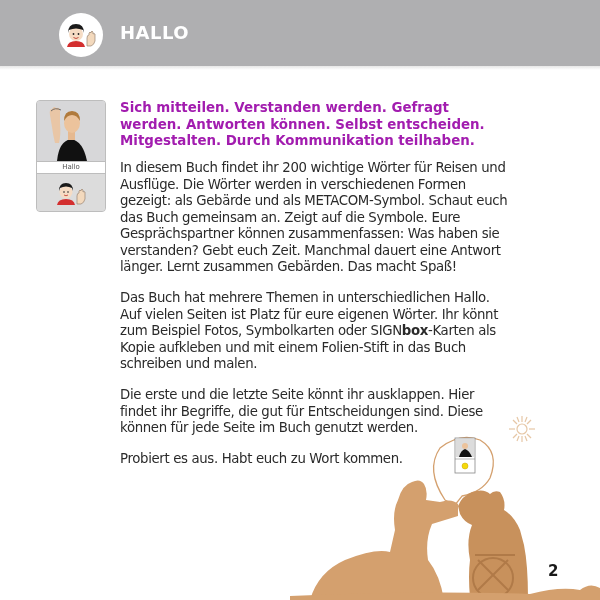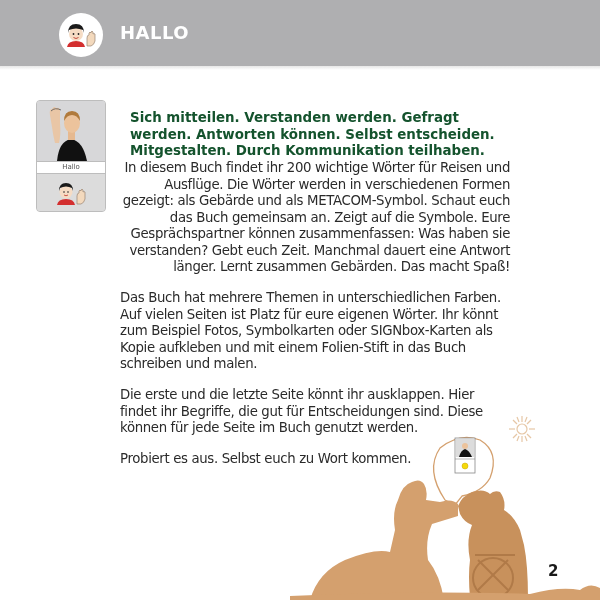--- a/index.html
+++ b/index.html
@@ -34,30 +34,30 @@
     }
     .card-top { position: absolute; left: 0; top: 0; width: 68px; height: 60px; background: #d9d9d9; }
     .card-label {
       position: absolute; left: 0; top: 60px; width: 68px; height: 11px;
       background: #ffffff; border-top: 1px solid #bdbdbd; border-bottom: 1px solid #bdbdbd;
       font-size: 7px; line-height: 11px; text-align: center; color: #555;
     }
     .card-bottom { position: absolute; left: 0; top: 73px; width: 68px; height: 38px; background: #dcdcdc; }
     .lead {
       position: absolute; left: 120px; top: 100px; width: 380px;
-      font-size: 13.4px; font-weight: bold; line-height: 16.5px; color: #14532d;
-      margin: 10px;
+      font-size: 13.4px; font-weight: bold; line-height: 16.5px; color: #a21caf;
+      margin: 0;
     }
     .para {
       position: absolute; left: 120px; width: 390px;
       font-size: 13.3px; line-height: 16.5px; color: #2a2a2a; margin: 0;
       font-family: "DejaVu Sans", sans-serif; letter-spacing: -0.35px;
     }
-    .para b { font-weight: normal; }
-    .p1 { top: 160px; text-align: right; }
+    .para b { font-weight: bold; }
+    .p1 { top: 160px; }
     .p2 { top: 290px; }
     .p3 { top: 387px; }
     .p4 { top: 451px; }
     .illustration { position: absolute; left: 290px; top: 400px; width: 310px; height: 200px; }
     .page-number {
       position: absolute; left: 548px; top: 562px;
       font-size: 15px; font-weight: bold; color: #1a1a1a;
     }
   </style>
 </head>
@@ -102,25 +102,25 @@
       <path d="M20 31 Q21 25 29 25 Q37 25 38 31 Z" fill="#d32f2f"></path>
       <path d="M40 30 L40 22 Q40 19 42 19 L42 17 Q43 15 44 17 L44 16 Q45 14 46 16 L46 18 Q47 17 48 18 L48 25 Q47 29 44 30 Z" fill="#f3d9bd" stroke="#9a8574" stroke-width="0.7"></path>
     </svg>
   </div>
 </div>
 
 <p class="lead">Sich mitteilen. Verstanden werden. Gefragt werden. Antworten können. Selbst entscheiden. Mitgestalten. Durch Kommunikation teilhaben.</p>
 
 <p class="para p1">In diesem Buch findet ihr 200 wichtige Wörter für Reisen und Ausflüge. Die Wörter werden in verschiedenen Formen gezeigt: als Gebärde und als METACOM-Symbol. Schaut euch das Buch gemeinsam an. Zeigt auf die Symbole. Eure Gesprächspartner können zusammenfassen: Was haben sie verstanden? Gebt euch Zeit. Manchmal dauert eine Antwort länger. Lernt zusammen Gebärden. Das macht Spaß!</p>
 
-<p class="para p2"><span>Das Buch hat mehrere Themen in unterschiedlichen Farben. Auf vielen Seiten ist Platz für eure eigenen Wörter. Ihr könnt zum Beispiel Fotos, Symbolkarten oder SIGN</span><b>box</b><span>-Karten als Kopie aufkleben und mit einem Folien-Stift in das Buch schreiben und malen.</span></p>
+<p class="para p2"><span>Das Buch hat mehrere Themen in unterschiedlichen Hallo. Auf vielen Seiten ist Platz für eure eigenen Wörter. Ihr könnt zum Beispiel Fotos, Symbolkarten oder SIGN</span><b>box</b><span>-Karten als Kopie aufkleben und mit einem Folien-Stift in das Buch schreiben und malen.</span></p>
 
 <p class="para p3">Die erste und die letzte Seite könnt ihr ausklappen. Hier findet ihr Begriffe, die gut für Entscheidungen sind. Diese können für jede Seite im Buch genutzt werden.</p>
 
-<p class="para p4"><span>Probiert es aus. Selbst euch zu Wort kommen.</span><br><br></p>
+<p class="para p4"><span>Probiert es aus. Habt euch zu Wort kommen.</span><br><br></p>
 
 <svg class="illustration" viewBox="290 400 310 200" width="310" height="200">
 
   <g stroke="#e6c7a6" stroke-width="1.2">
     <circle cx="522" cy="429" r="5" fill="none"></circle>
     <line x1="522" y1="416" x2="522" y2="422"></line>
       <line x1="522" y1="436" x2="522" y2="442"></line>
     <line x1="509" y1="429" x2="515" y2="429"></line>
       <line x1="529" y1="429" x2="535" y2="429"></line>
     <line x1="513" y1="420" x2="517" y2="424"></line>

